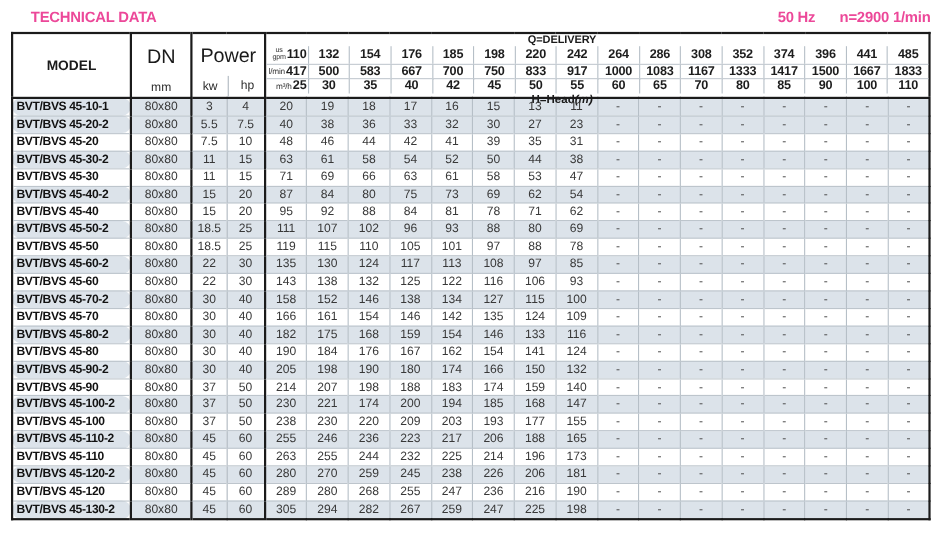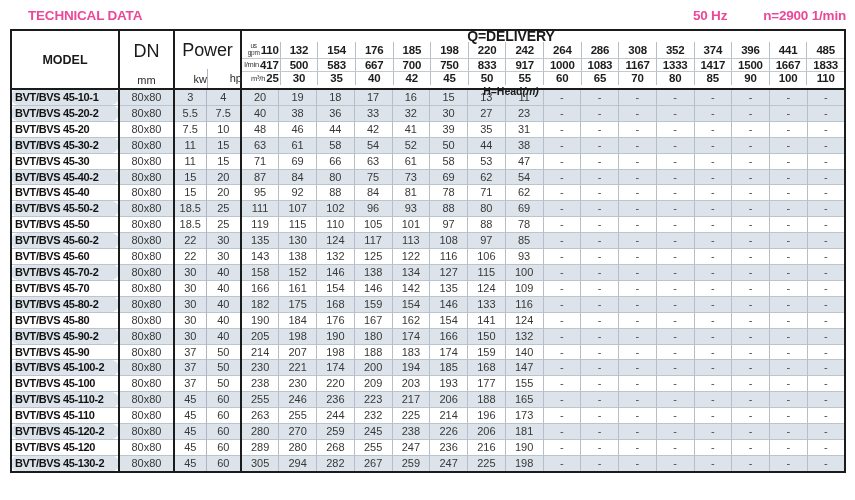--- a/index.html
+++ b/index.html
@@ -6,21 +6,21 @@
   body{
     width:855px;height:500px;position:relative;overflow:hidden;
     background:#ffffff;
     font-family:"Liberation Sans", sans-serif;
     -webkit-font-smoothing:antialiased;
   }
   
   .topbar{position:absolute;left:28px;right:9px;top:5px;height:20px;
           display:flex;justify-content:space-between;align-items:center;}
   .blue-label{color:#ec4899;font-weight:bold;font-size:13.5px;letter-spacing:-0.2px;}
-  .topbar .right{display:flex;gap:36px;text-align:center;}
+  .topbar .right{display:flex;gap:22px;text-align:center;}
 
   
   .sheet{position:absolute;left:10px;top:29px;}
   table{border-collapse:collapse;table-layout:fixed;width:836px;
         border:2.5px solid #1b1b1b;}
   th,td{padding:0;box-sizing:border-box;}
 
   thead th{height:57px;vertical-align:middle;background:#fff;
            border-bottom:2.5px solid #1b1b1b;font-size:12.5px;color:#1a1a1a;}
 
@@ -32,27 +32,27 @@
   .c-d    {border-right:1px solid #b6bfc7;}
   td.c-d:last-child{border-right:none;}
 
   
   .vstack{display:flex;flex-direction:column;height:57px;}
   .vstack .main{flex:1;display:flex;align-items:center;justify-content:center;
                 font-weight:normal;font-size:18px;letter-spacing:-0.1px;}
   .vstack .sub{height:17px;display:flex;align-items:center;justify-content:center;
                font-weight:normal;font-size:11px;color:#2b2b2b;}
   .kwhp{height:19px;display:grid;grid-template-columns:32px 35px;align-items:center;}
-  .kwhp span{text-align:right;font-weight:normal;font-size:11px;color:#2b2b2b;}
+  .kwhp span{text-align:center;font-weight:normal;font-size:11px;color:#2b2b2b;}
   .kwhp span:last-child{border-left:1px solid #aeb7bf;height:19px;line-height:19px;}
 
   
   .dl-head{display:flex;flex-direction:column;height:57px;}
   .qd{height:11px;line-height:11px;text-align:center;font-weight:bold;
-      font-size:14px;letter-spacing:-0.1px;margin-right:64px;}
+      font-size:10px;letter-spacing:-0.1px;margin-right:64px;}
   .dgrid{display:grid;grid-template-columns:repeat(16,1fr);}
   .dcell{display:flex;align-items:center;justify-content:center;
          font-weight:bold;font-size:11.5px;color:#1d1d1d;
          border-left:1px solid #b6bfc7;letter-spacing:-0.2px;}
   .dcell.first{border-left:none;justify-content:flex-end;padding-right:1px;}
   .dcell.r0{height:15.5px;}
   .dcell.r1,.dcell.r2{height:12.5px;border-top:1px solid #c2c9d0;}
   .ulab{display:flex;flex-direction:column;align-items:center;
         font-weight:normal;color:#333;margin-right:1px;}
   .ulab.two{font-size:6.5px;line-height:6.5px;}

